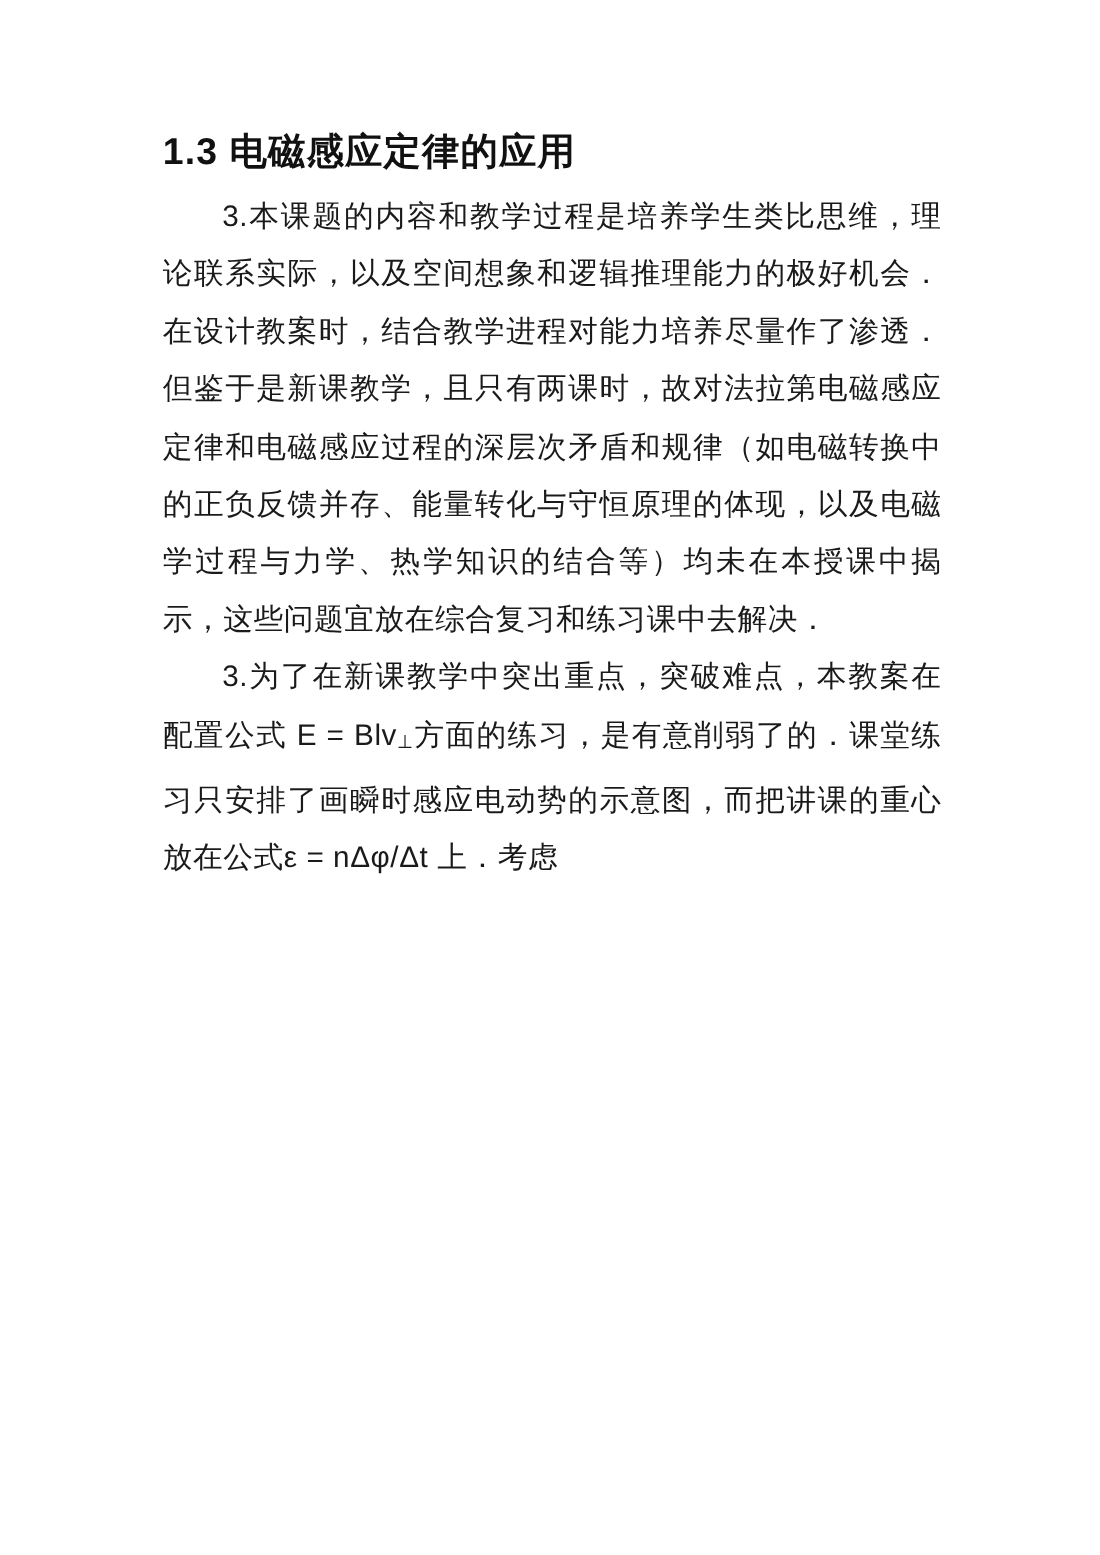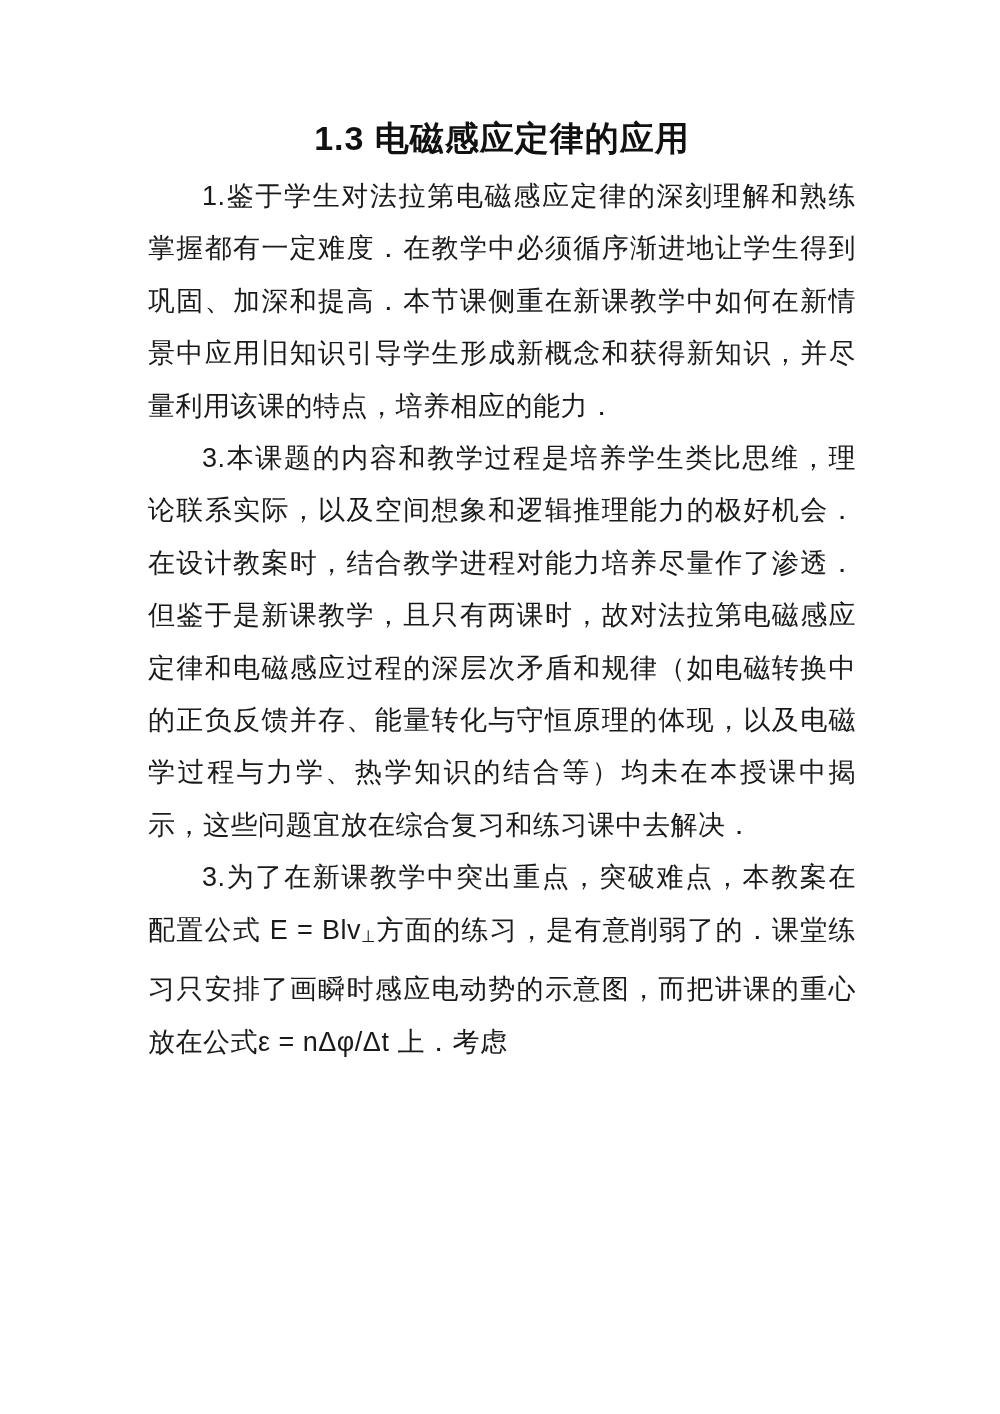--- a/index.html
+++ b/index.html
@@ -15,21 +15,21 @@
     background: #ffffff;
     box-sizing: border-box;
     padding: 116px 144px 40px 148px;
     overflow: hidden;
     font-family: "Liberation Sans", "DejaVu Sans", sans-serif;
   }
   .title {
     font-size: 34px;
     font-weight: 700;
     color: #111111;
-    text-align: center;
+    text-align: left;
     margin: 0 0 10px 0;
     letter-spacing: 1px;
     line-height: 44px;
   }
   .para {
     font-size: 27px;
     line-height: 52.4px;
     color: #1a1a1a;
     margin: 0;
     text-align: justify;
@@ -41,19 +41,18 @@
     font-size: 0.62em;
     vertical-align: -0.18em;
   }
 </style>
 </head>
 <body>
 
 <main class="page">
   <h1 class="title">1.3 电磁感应定律的应用</h1>
 
-  <p class="para">1.鉴于学生对法拉第电磁感应定律的深刻理解和熟练掌握都有一定难度．在教学中必须循序渐进地让学生得到巩固、加深和提高．本节课侧重在新课教学中如何在新情景中应用旧知识引导学生形成新概念和获得新知识，并尽量利用该课的特点，培养相应的能力．</p>
 
 
   <p class="para">3.本课题的内容和教学过程是培养学生类比思维，理论联系实际，以及空间想象和逻辑推理能力的极好机会．在设计教案时，结合教学进程对能力培养尽量作了渗透．但鉴于是新课教学，且只有两课时，故对法拉第电磁感应定律和电磁感应过程的深层次矛盾和规律（如电磁转换中的正负反馈并存、能量转化与守恒原理的体现，以及电磁学过程与力学、热学知识的结合等）均未在本授课中揭示，这些问题宜放在综合复习和练习课中去解决．</p>
 
   <p class="para"><span>3.为了在新课教学中突出重点，突破难点，本教案在配置公式 E = Blv</span><span class="sub">⊥</span><span>方面的练习，是有意削弱了的．课堂练习只安排了画瞬时感应电动势的示意图，而把讲课的重心放在公式ε = nΔφ/Δt 上．考虑</span></p>
 </main>
 
 </body></html>

